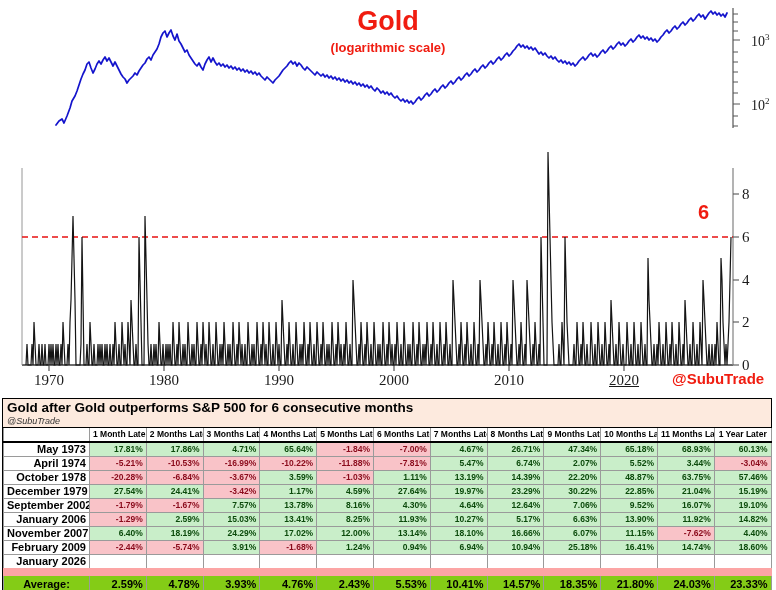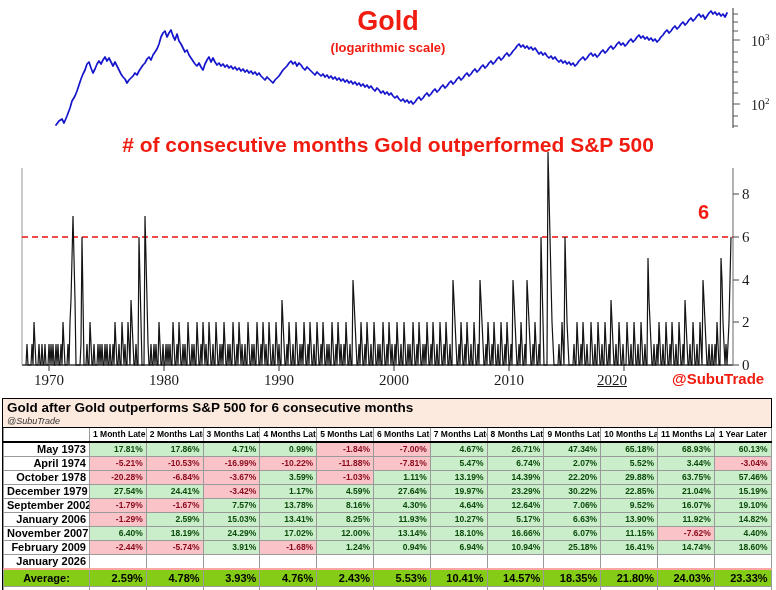--- a/index.html
+++ b/index.html
@@ -135,21 +135,21 @@
     font-size:11px;font-weight:bold;background:#ffffff;
     height:16px;line-height:16px;color:#000;
     border-bottom:2px solid #000;
   }
   td.sumlab{
     background:#fdeade;
     text-align:center;
     border-right:2px solid #000;
     border-left:none;
   }
-  tr.lastdate td{border-bottom:2px solid #fca5a5;}
+  tr.lastdate td{border-bottom:8px solid #fca5a5;}
 </style>
 </head>
 <body>
 
 <div id="root">
 
   <div class="charts">
 
     <svg class="chart-svg" width="776" height="396">
 
@@ -191,37 +191,36 @@
         <line x1="624" y1="365" x2="624" y2="371"></line>
       </g>
 
       <line x1="22" y1="237" x2="733" y2="237" stroke="#e81010" stroke-width="1.5" stroke-dasharray="6,4"></line>
 
       <polyline fill="none" stroke="#141414" stroke-width="1.2" stroke-linejoin="miter" points="26,365 27,344 28,365 29,365 30,365 31,365 32,344 33,365 34,322 35,344 36,365 37,365 38,365 39,344 40,365 41,365 42,344 43,365 44,365 45,344 46,365 47,365 48,365 49,344 50,365 51,344 52,365 53,344 54,365 55,365 56,344 57,365 58,344 59,365 60,365 61,344 62,365 63,322 64,344 65,365 66,365 67,365 68,344 69,365 70,322 71,300 72,258 73,216 74,258 75,300 76,365 77,365 78,365 79,365 80,365 81,344 82,237 83,300 84,365 85,365 86,365 87,344 88,365 89,365 90,322 91,344 92,365 93,365 94,344 95,365 96,365 97,365 98,344 99,365 100,344 101,365 102,344 103,365 104,365 105,344 106,365 107,344 108,365 109,365 110,344 111,365 112,365 113,344 114,365 115,322 116,344 117,365 118,365 119,344 120,365 121,365 122,322 123,344 124,365 125,344 126,365 127,365 128,322 129,344 130,365 131,300 132,322 133,344 134,365 135,365 136,344 137,365 138,365 139,237 140,280 141,322 142,365 143,365 144,365 145,216 146,258 147,300 148,344 149,365 150,365 151,344 152,365 153,365 154,344 155,365 156,344 157,365 158,365 159,322 160,344 161,365 162,365 163,344 164,365 165,365 166,344 167,365 168,344 169,365 170,344 171,365 172,365 173,322 174,344 175,365 176,365 177,344 178,365 179,322 180,344 181,365 182,365 183,344 184,365 185,344 186,365 187,365 188,322 189,344 190,365 191,365 192,344 193,365 194,344 195,365 196,365 197,322 198,344 199,365 200,365 201,344 202,365 203,322 204,344 205,365 206,344 207,365 208,365 209,322 210,344 211,365 212,365 213,344 214,365 215,365 216,322 217,344 218,365 219,365 220,344 221,365 222,344 223,365 224,322 225,344 226,365 227,365 228,344 229,365 230,344 231,365 232,365 233,322 234,344 235,365 236,365 237,344 238,365 239,322 240,344 241,365 242,344 243,365 244,365 245,344 246,365 247,365 248,322 249,344 250,365 251,365 252,344 253,365 254,344 255,365 256,365 257,322 258,344 259,365 260,365 261,344 262,365 263,322 264,344 265,365 266,344 267,365 268,365 269,322 270,344 271,365 272,365 273,344 274,365 275,365 276,322 277,344 278,365 279,344 280,365 281,365 282,300 283,322 284,344 285,365 286,365 287,344 288,365 289,322 290,344 291,365 292,365 293,344 294,365 295,365 296,322 297,344 298,365 299,365 300,344 301,365 302,344 303,365 304,322 305,344 306,365 307,365 308,344 309,365 310,322 311,344 312,365 313,365 314,344 315,365 316,365 317,322 318,344 319,365 320,365 321,344 322,365 323,322 324,344 325,365 326,365 327,344 328,365 329,344 330,365 331,365 332,322 333,344 334,365 335,365 336,344 337,365 338,322 339,344 340,365 341,344 342,365 343,365 344,344 345,365 346,322 347,344 348,365 349,365 350,344 351,365 352,365 353,280 354,300 355,322 356,344 357,365 358,365 359,344 360,365 361,322 362,344 363,365 364,365 365,344 366,365 367,322 368,344 369,365 370,365 371,344 372,365 373,365 374,322 375,344 376,365 377,365 378,344 379,365 380,344 381,365 382,365 383,322 384,344 385,365 386,365 387,344 388,365 389,322 390,344 391,365 392,344 393,365 394,365 395,344 396,365 397,322 398,344 399,365 400,365 401,344 402,365 403,365 404,322 405,344 406,365 407,365 408,344 409,365 410,344 411,365 412,365 413,322 414,344 415,365 416,365 417,344 418,365 419,322 420,344 421,365 422,365 423,344 424,365 425,344 426,365 427,322 428,344 429,365 430,365 431,344 432,365 433,322 434,344 435,365 436,365 437,344 438,365 439,365 440,322 441,344 442,365 443,365 444,344 445,365 446,322 447,344 448,365 449,365 450,344 451,365 452,365 453,280 454,300 455,322 456,344 457,365 458,365 459,344 460,365 461,322 462,344 463,365 464,365 465,344 466,365 467,322 468,344 469,365 470,365 471,344 472,365 473,365 474,322 475,344 476,365 477,365 478,344 479,365 480,280 481,300 482,322 483,344 484,365 485,365 486,344 487,365 488,322 489,344 490,365 491,365 492,344 493,365 494,322 495,344 496,365 497,365 498,344 499,365 500,365 501,322 502,344 503,365 504,365 505,344 506,365 507,322 508,344 509,365 510,365 511,344 512,365 513,280 514,300 515,322 516,344 517,365 518,365 519,344 520,365 521,322 522,344 523,365 524,365 525,344 526,365 527,280 528,300 529,322 530,344 531,365 532,365 533,344 534,365 535,322 536,344 537,365 538,365 539,344 540,365 541,237 542,280 543,322 544,365 545,365 546,365 547,365 548,152 549,194 550,237 551,280 552,322 553,344 554,365 555,365 556,365 557,365 558,365 559,344 560,365 561,365 562,322 563,344 564,365 565,237 566,280 567,322 568,344 569,365 570,365 571,365 572,365 573,365 574,344 575,365 576,365 577,322 578,344 579,365 580,365 581,344 582,365 583,322 584,344 585,365 586,365 587,344 588,365 589,365 590,365 591,322 592,344 593,365 594,365 595,344 596,365 597,365 598,322 599,344 600,365 601,365 602,344 603,365 604,365 605,322 606,344 607,365 608,365 609,344 610,365 611,300 612,322 613,344 614,365 615,365 616,344 617,365 618,365 619,322 620,344 621,365 622,365 623,344 624,365 625,365 626,365 627,322 628,344 629,365 630,365 631,344 632,365 633,365 634,322 635,344 636,365 637,365 638,344 639,365 640,365 641,322 642,344 643,365 644,365 645,344 646,365 647,365 648,258 649,300 650,322 651,344 652,365 653,365 654,344 655,365 656,365 657,344 658,365 659,322 660,344 661,365 662,365 663,344 664,365 665,365 666,322 667,344 668,365 669,365 670,344 671,365 672,322 673,344 674,365 675,365 676,344 677,365 678,365 679,322 680,344 681,365 682,365 683,344 684,365 685,300 686,322 687,344 688,365 689,365 690,344 691,365 692,365 693,322 694,344 695,365 696,365 697,344 698,365 699,365 700,322 701,344 702,365 703,280 704,300 705,322 706,344 707,365 708,365 709,344 710,365 711,365 712,344 713,365 714,365 715,344 716,365 717,322 718,344 719,365 720,365 721,258 722,280 723,322 724,344 725,365 726,344 727,365 728,344 729,322 730,280 731,237"></polyline>
     </svg>
 
     <div class="chart-title" id="gold-title">Gold</div>
     <div class="chart-title" id="gold-subtitle">(logarithmic scale)</div>
-    <div class="chart-title" id="spike-title"># of consecutive months Gold outperformed S&amp;P 500</div>
 
     <div class="log-tick" style="left:743px;top:32px;">10<sup>3</sup></div>
     <div class="log-tick" style="left:743px;top:96px;">10<sup>2</sup></div>
 
     <div class="tick-label" style="left:742px;top:186px;width:16px;text-align:left;">8</div>
     <div class="tick-label" style="left:742px;top:229px;width:16px;text-align:left;">6</div>
     <div class="tick-label" style="left:742px;top:272px;width:16px;text-align:left;">4</div>
     <div class="tick-label" style="left:742px;top:314px;width:16px;text-align:left;">2</div>
     <div class="tick-label" style="left:742px;top:357px;width:16px;text-align:left;">0</div>
 
     <div class="tick-label" style="left:21px;top:372px;width:56px;">1970</div>
     <div class="tick-label" style="left:136px;top:372px;width:56px;">1980</div>
     <div class="tick-label" style="left:251px;top:372px;width:56px;">1990</div>
     <div class="tick-label" style="left:366px;top:372px;width:56px;">2000</div>
     <div class="tick-label" style="left:481px;top:372px;width:56px;">2010</div>
-    <div class="tick-label" style="left:584px;top:372px;width:56px;text-decoration:underline;">2020</div>
+    <div class="tick-label" style="left:596px;top:372px;width:56px;text-decoration:underline;">2020</div>
 
     <div id="six-annot">6</div>
     <div id="watermark">@SubuTrade</div>
   </div>
 
   <div class="panel">
     <div class="panel-head">
       <div class="panel-title">Gold after Gold outperforms S&amp;P 500 for 6 consecutive months</div>
       <div class="panel-handle">@SubuTrade</div>
     </div>
@@ -246,21 +245,21 @@
           <th>11 Months Later</th>
           <th>1 Year Later</th>
         </tr>
       </thead>
       <tbody id="tbody">
           <tr>
             <td class="rowlab">May 1973</td>
             <td class="num pos">17.81%</td>
             <td class="num pos">17.86%</td>
             <td class="num pos">4.71%</td>
-            <td class="num pos">0.99%</td>
+            <td class="num pos">65.64%</td>
             <td class="num neg">-1.84%</td>
             <td class="num neg">-7.00%</td>
             <td class="num pos">4.67%</td>
             <td class="num pos">26.71%</td>
             <td class="num pos">47.34%</td>
             <td class="num pos">65.18%</td>
             <td class="num pos">68.93%</td>
             <td class="num pos">60.13%</td>
           </tr>
           <tr>
@@ -282,21 +281,21 @@
             <td class="rowlab">October 1978</td>
             <td class="num neg">-20.28%</td>
             <td class="num neg">-6.84%</td>
             <td class="num neg">-3.67%</td>
             <td class="num pos">3.59%</td>
             <td class="num neg">-1.03%</td>
             <td class="num pos">1.11%</td>
             <td class="num pos">13.19%</td>
             <td class="num pos">14.39%</td>
             <td class="num pos">22.20%</td>
-            <td class="num pos">29.88%</td>
+            <td class="num pos">48.87%</td>
             <td class="num pos">63.75%</td>
             <td class="num pos">57.46%</td>
           </tr>
           <tr>
             <td class="rowlab">December 1979</td>
             <td class="num pos">27.54%</td>
             <td class="num pos">24.41%</td>
             <td class="num neg">-3.42%</td>
             <td class="num pos">1.17%</td>
             <td class="num pos">4.59%</td>

